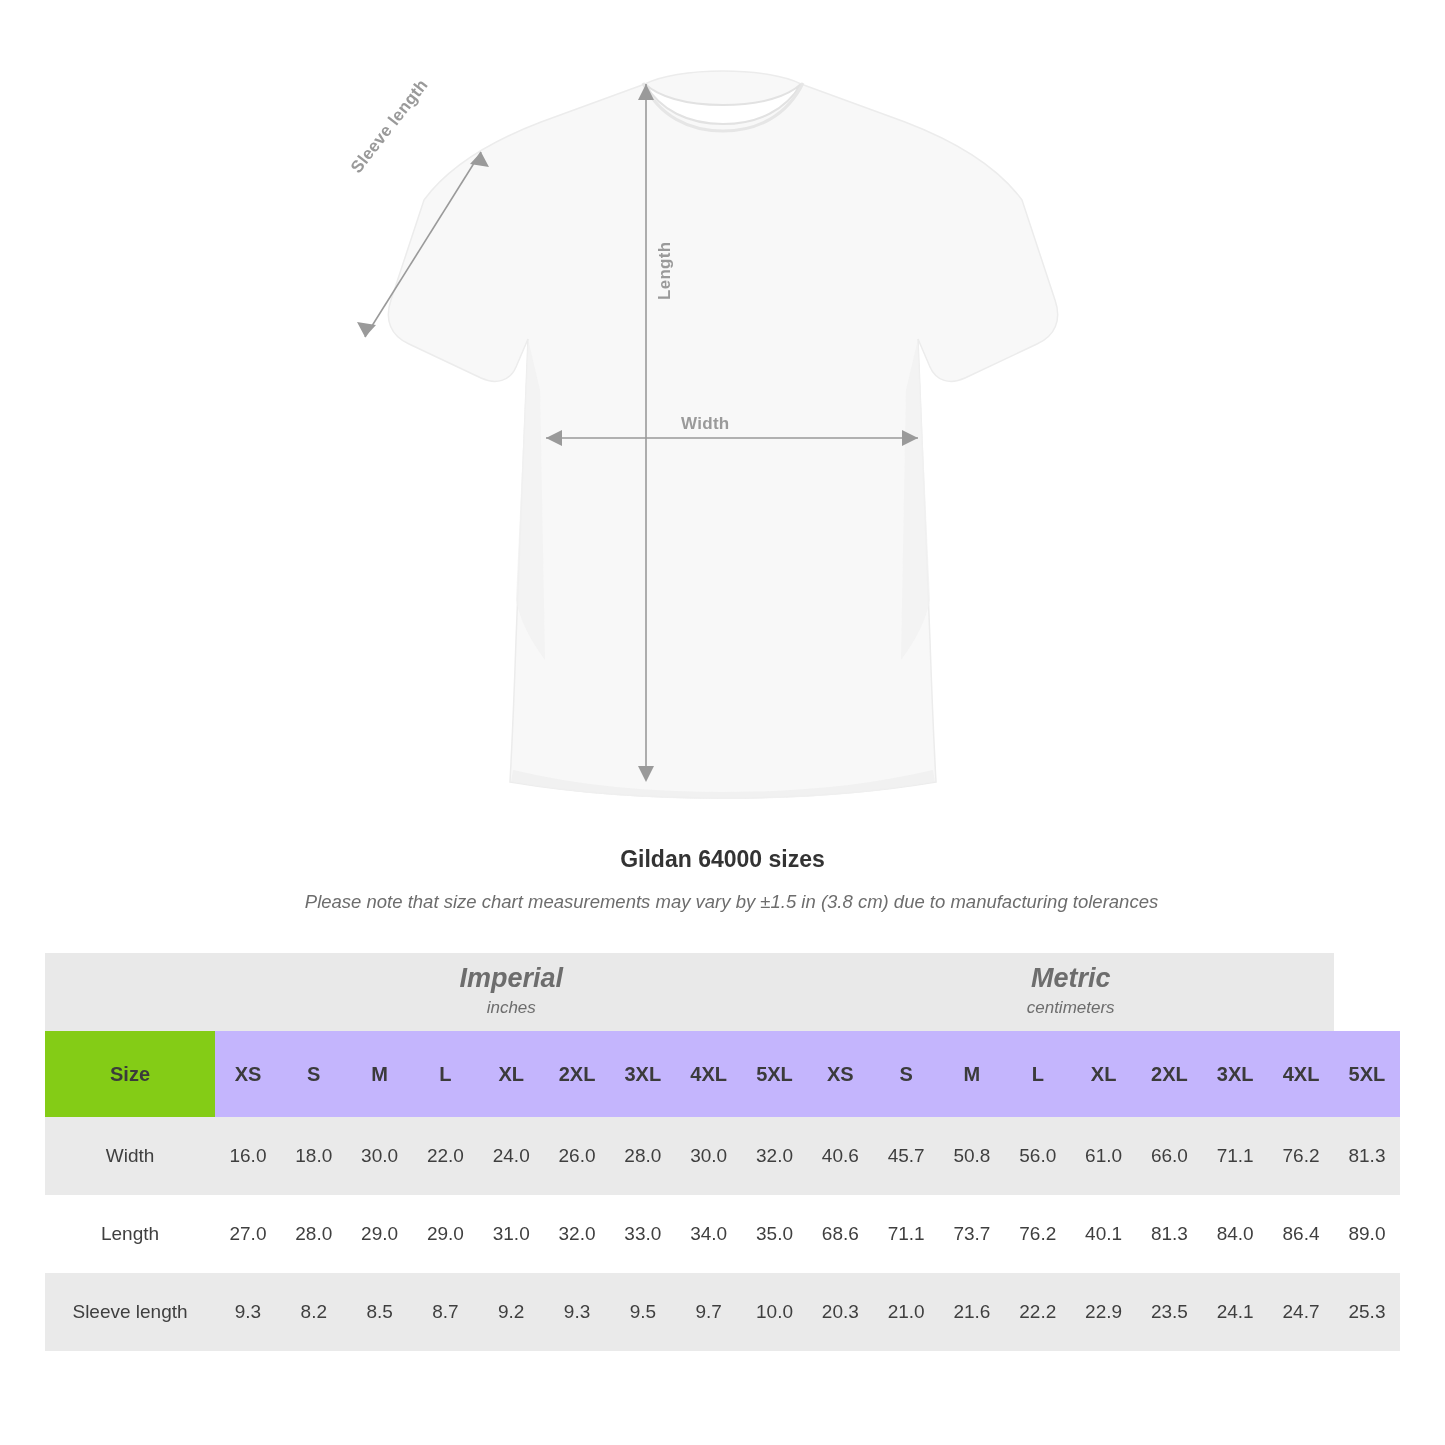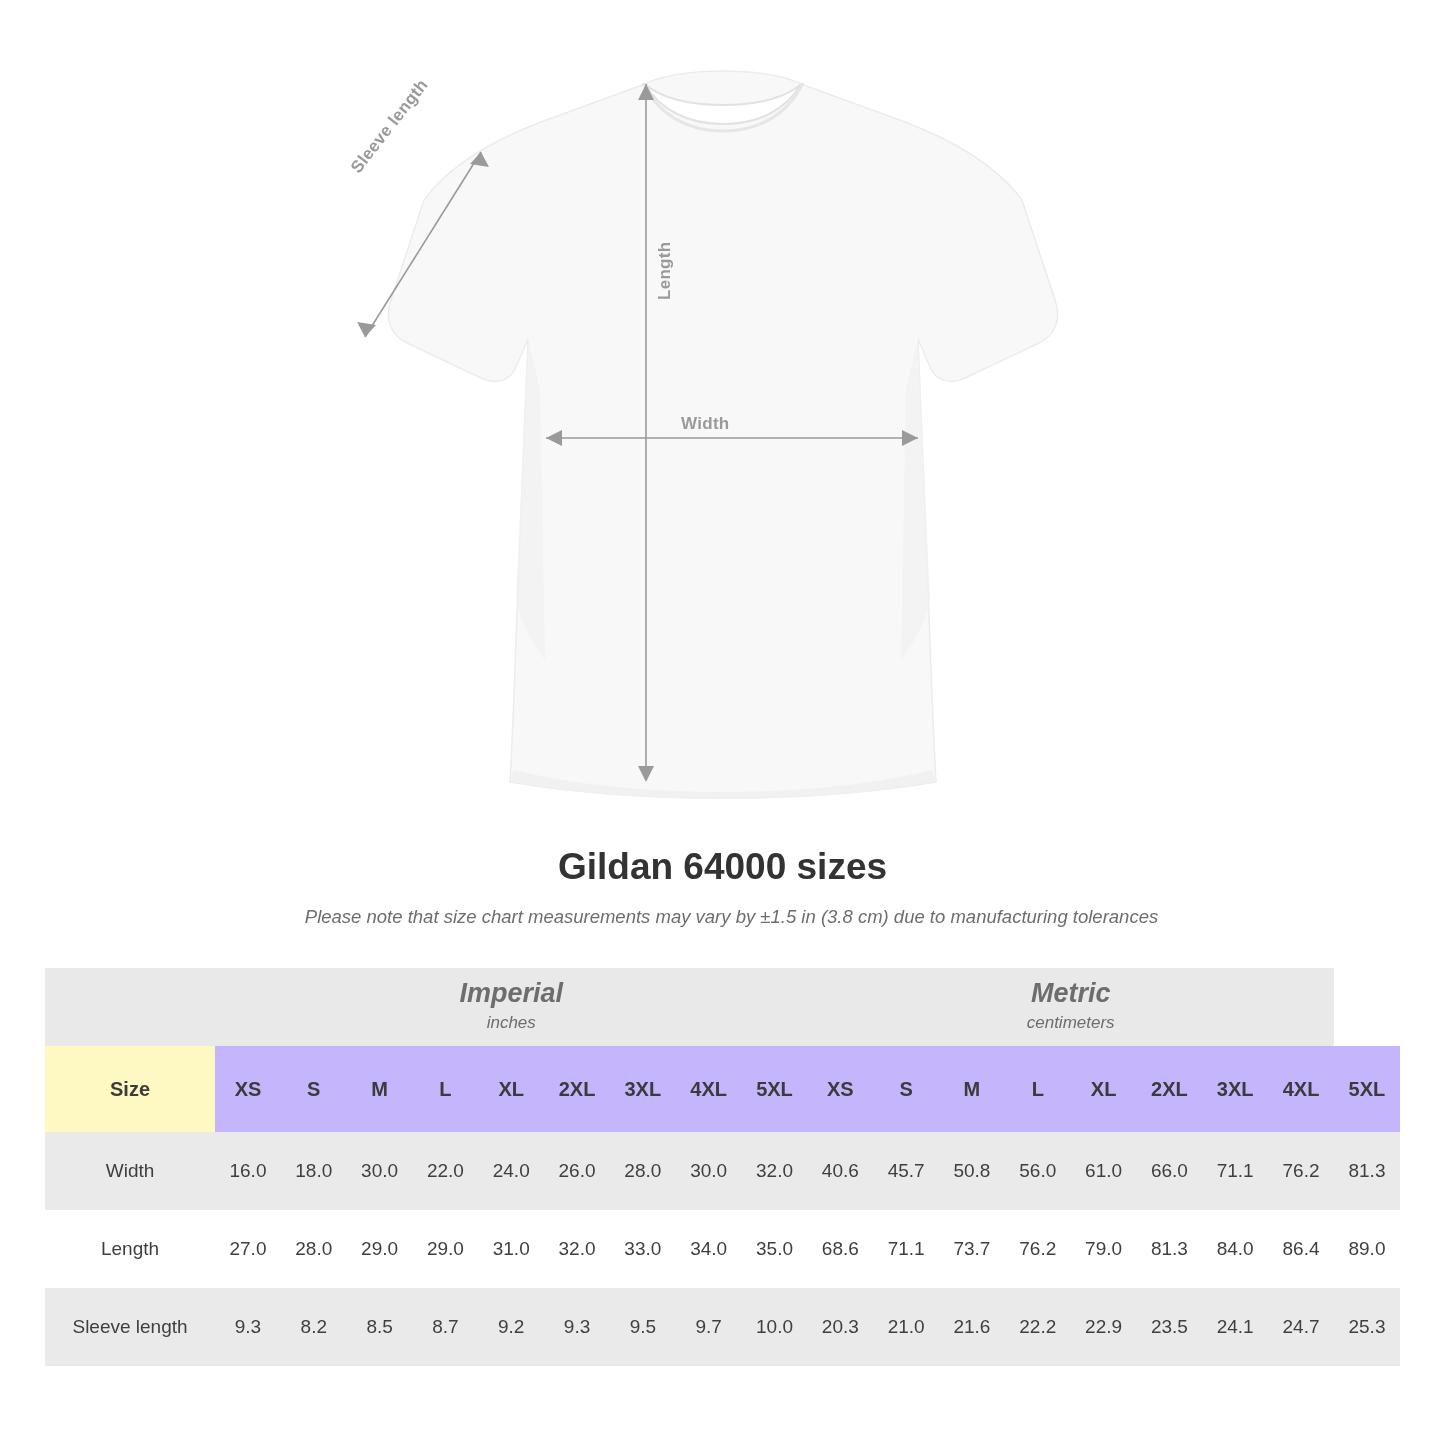--- a/index.html
+++ b/index.html
@@ -52,21 +52,21 @@
     transform-origin: left top;
   }
   #label-width {
     left: 681px;
     top: 414px;
   }
 
   
   .title {
     text-align: center;
-    font-size: 37px;
+    font-size: 23px;
     font-weight: bold;
     color: #333333;
     margin: 16px 0 0 0;
   }
   .subtitle {
     text-align: center;
     font-size: 18.5px;
     font-style: italic;
     color: #6d6d6d;
     margin: 18px 0 0 0;
@@ -111,21 +111,21 @@
     line-height: 1.6;
   }
   tr.head-row td {
     background: #c4b5fd;
     font-weight: bold;
     font-size: 20px;
     color: #3b3b3b;
     height: 86px;
   }
   tr.head-row td.rowlabel {
-    background: #fef9c3;
+    background: #84cc16;
   }
   tr.band td {
     background: #eaeaea;
   }
   tr.plain td {
     background: #ffffff;
   }
   td.rowlabel {
     font-weight: bold;
     font-size: 20px;
@@ -292,21 +292,21 @@
           <td>29.0</td>
           <td>31.0</td>
           <td>32.0</td>
           <td>33.0</td>
           <td>34.0</td>
           <td>35.0</td>
           <td>68.6</td>
           <td>71.1</td>
           <td>73.7</td>
           <td>76.2</td>
-          <td>79.0</td>
+          <td>40.1</td>
           <td>81.3</td>
           <td>84.0</td>
           <td>86.4</td>
           <td>89.0</td>
         </tr>
 
         <tr class="band">
           <td class="rowlabel">Sleeve length</td>
           <td>9.3</td>
           <td>8.2</td>

